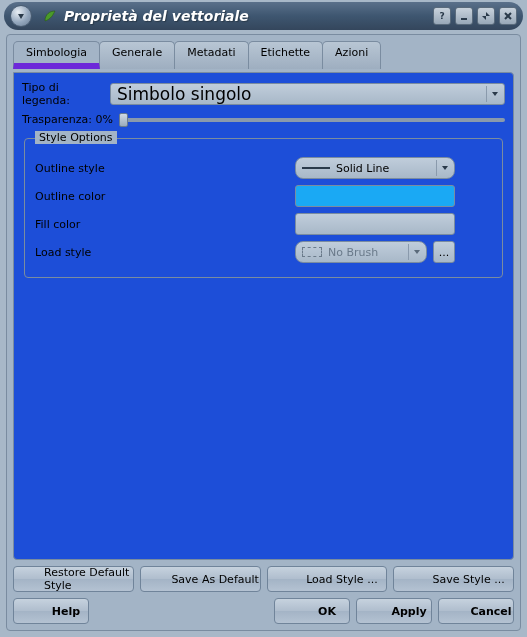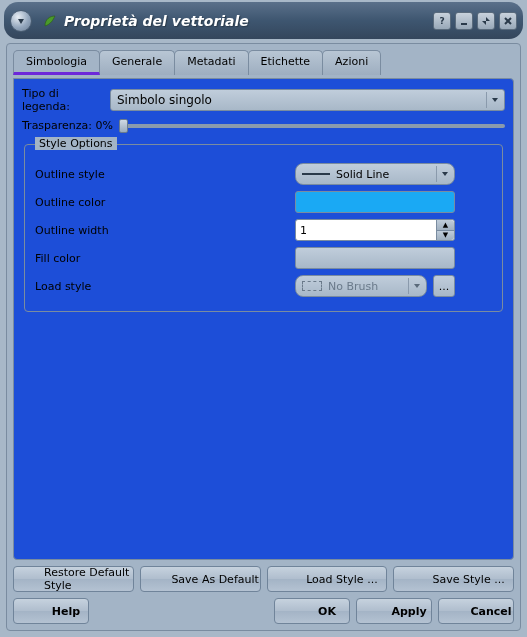--- a/index.html
+++ b/index.html
@@ -1,19 +1,19 @@
 <!DOCTYPE html>
 <html><head>
 <meta charset="utf-8">
 <style>
   * { box-sizing: border-box; font-family: "DejaVu Sans", Arial, sans-serif; }
   body { margin:0; padding:0; background:#a8b8c8; }
   .window { width:527px; height:637px; background:#a8b8c8; display:flex; flex-direction:column; }
   .titlebar {
-    height:37px; display:flex; align-items:center;
+    height:28px; display:flex; align-items:center;
     background: linear-gradient(to bottom, #5a708a 0%, #3e5670 50%, #34465c 100%);
     border-radius: 14px;
     margin:2px 4px; padding:0 6px;
   }
   .tb-circle {
     width:22px; height:22px; border-radius:50%;
     background: radial-gradient(circle at 35% 30%, #e8eef4 0%, #94a7bd 55%, #6a7d94 100%);
     border:1px solid #4a5d72;
     display:flex; align-items:center; justify-content:center;
     cursor:pointer;
@@ -36,37 +36,37 @@
   }
   .tabs-row { display:flex; gap:0; margin-bottom:4px; }
   .tab {
     font-size:11px; padding:4px 12px;
     background: linear-gradient(to bottom,#b8c6d4,#9eaec0);
     border:1px solid #7a8ca0; border-bottom:none;
     border-top-left-radius:5px; border-top-right-radius:5px;
     cursor:pointer; margin-right:-1px;
   }
   .tab.active {
-    background:#a3b4c6; border-bottom:3px solid #6d28d9;
+    background:#a3b4c6; border-bottom:6px solid #6d28d9;
     position:relative; z-index:1;
   }
   .tab-panel {
     flex:1; border:1px solid #7a8ca0; border-radius:0 4px 4px 4px;
     padding:8px; background:#1d4ed8;
     display:flex; flex-direction:column;
     margin-top:-1px;
     justify-content:flex-end;
   }
   .row { display:flex; align-items:center; font-size:11px; margin-bottom:6px; }
   .row label.legend-l { width:88px; }
   .select-wide {
     flex:1; height:22px;
     background:linear-gradient(to bottom,#c0cddb,#a8b8c8);
     border:1px solid #7a8ca0; border-radius:3px;
-    font-size:12px; padding:2px 22px 2px 6px;
+    font-size:17px; padding:2px 22px 2px 6px;
     position:relative; display:flex; align-items:center;
   }
   .select-arrow {
     position:absolute; right:2px; top:2px; width:16px; height:16px;
     display:flex; align-items:center; justify-content:center;
     border-left:1px solid #8a9aac;
   }
   .slider-track {
     flex:1; height:4px; background:#8a9aac; border-radius:2px; position:relative;
     margin-left:6px;
@@ -225,30 +225,20 @@
                 </svg>
             </span>
           </div>
         </div>
 
         <div class="opt-row">
           <span class="olabel">Outline color</span>
           <div class="color-swatch" id="outline-color-swatch" style="background: rgb(26, 169, 244);"></div>
         </div>
 
-        <div class="opt-row">
-          <span class="olabel">Outline width</span>
-          <div class="spin">
-            <span>1</span>
-            <div class="spin-btns">
-              <div class="spin-btn">▲</div>
-              <div class="spin-btn">▼</div>
-            </div>
-          </div>
-        </div>
 
         <div class="opt-row">
           <span class="olabel">Fill color</span>
           <div class="color-swatch" style="background:linear-gradient(to bottom,#c0cddb,#a8b8c8);"></div>
         </div>
 
         <div class="opt-row">
           <span class="olabel">Load style</span>
           <div class="combo disabled" style="width:132px;">
             <span class="nobrush-sample"></span>

